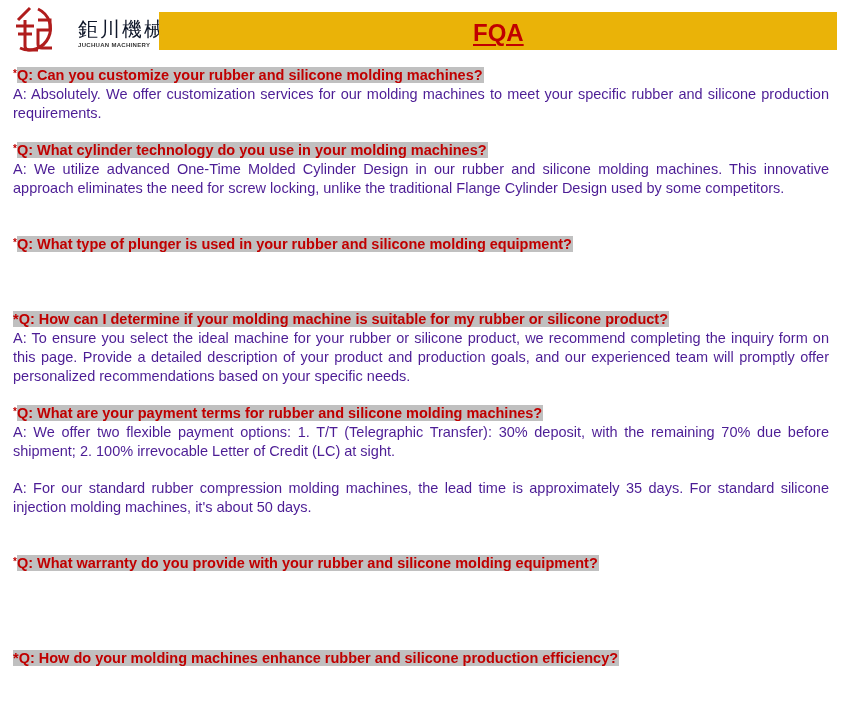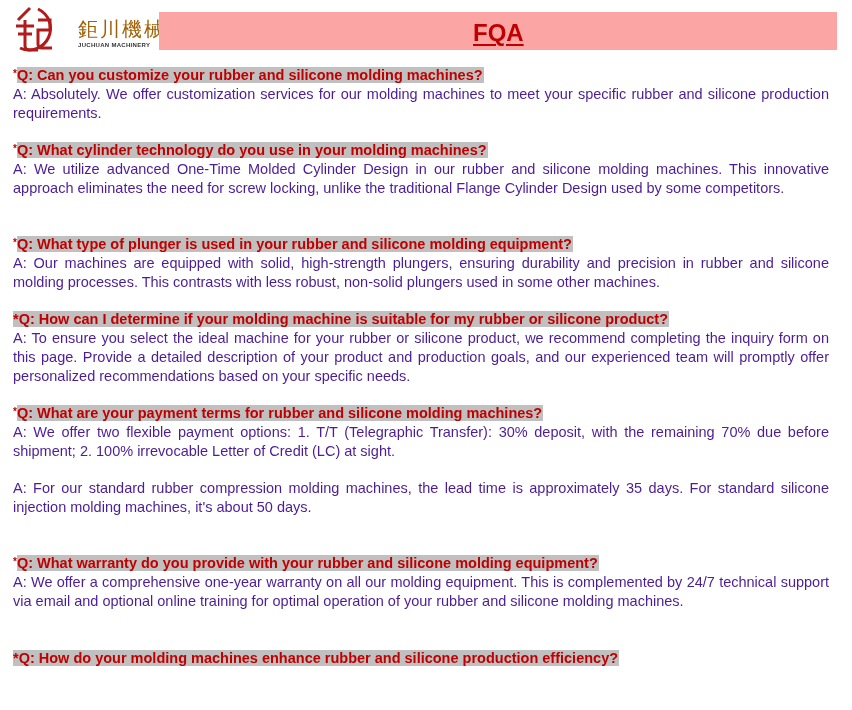--- a/index.html
+++ b/index.html
@@ -1,26 +1,26 @@
 <!DOCTYPE html>
 <html><head>
   <meta charset="utf-8">
   <style>
     html, body { margin: 0; padding: 0; background: #ffffff; }
     body { width: 852px; height: 710px; overflow: hidden; position: relative;
            font-family: "Liberation Sans", sans-serif; }
     .header { position: absolute; left: 0; top: 0; width: 852px; height: 58px; }
     .logo { position: absolute; left: 8px; top: 4px; width: 152px; height: 50px; }
     .logo-mark { position: absolute; left: 0; top: 0; width: 52px; height: 52px; }
-    .logo-cn { position: absolute; left: 70px; top: 12px; font-size: 20px; color: #a16207;
+    .logo-cn { position: absolute; left: 70px; top: 12px; font-size: 20px; color: #0f172a;
                letter-spacing: 2px; font-family: "DejaVu Sans", sans-serif; white-space: nowrap; }
     .logo-en { position: absolute; left: 70px; top: 38px; font-size: 6px; font-weight: bold;
                color: #333; letter-spacing: 0.3px; white-space: nowrap; }
     .title-bar { position: absolute; left: 159px; top: 12px; width: 678px; height: 38px;
-                 background: #fca5a5; }
+                 background: #eab308; }
     .title-text { position: absolute; left: 314px; top: 7px; font-size: 24px; font-weight: bold;
                   color: #c00000; text-decoration: underline; text-underline-offset: 3px;
                   text-decoration-thickness: 2px; }
     .faq { position: absolute; left: 13px; width: 816px; }
     .q { font-size: 14.5px; font-weight: bold; color: #c00000; line-height: 19px;
          white-space: nowrap; position: relative; }
     .q-inner { background: #c0c0c0; padding-right: 1px; text-align: right; }
     .star { font-size: 10px; vertical-align: top; position: relative; top: -2px; color: #c00000;
             font-weight: bold; }
     .a { font-size: 14.5px; color: #4c1d95; line-height: 19px; text-align: justify;
@@ -49,37 +49,35 @@
   <div class="a"> A: Absolutely. We offer customization services for our molding machines to meet your specific rubber and silicone production requirements.</div>
 </div>
 
 <div class="faq" style="top:141px">
   <div class="q"><span class="star">*</span><span class="q-inner">Q: What cylinder technology do you use in your molding machines?</span></div>
   <div class="a"> A: We utilize advanced One-Time Molded Cylinder Design in our rubber and silicone molding machines. This innovative approach eliminates the need for screw locking, unlike the traditional Flange Cylinder Design used by some competitors.</div>
 </div>
 
 <div class="faq" style="top:235px">
   <div class="q"><span class="star">*</span><span class="q-inner">Q: What type of plunger is used in your rubber and silicone molding equipment?</span></div>
-  <div class="a"> A: Our machines are equipped with solid, high-strength plungers, ensuring durability and precision in rubber and silicone molding processes. This contrasts with less robust, non-solid plungers used in some other machines.</div>
 </div>
 
 <div class="faq" style="top:310px">
   <div class="q"><span class="q-inner">*Q: How can I determine if your molding machine is suitable for my rubber or silicone product?</span></div>
   <div class="a">A: To ensure you select the ideal machine for your rubber or silicone product, we recommend completing the inquiry form on this page. Provide a detailed description of your product and production goals, and our experienced team will promptly offer personalized recommendations based on your specific needs.</div>
 </div>
 
 <div class="faq" style="top:404px">
   <div class="q"><span class="star">*</span><span class="q-inner">Q: What are your payment terms for rubber and silicone molding machines?</span></div>
   <div class="a"> A: We offer two flexible payment options: 1. T/T (Telegraphic Transfer): 30% deposit, with the remaining 70% due before shipment; 2. 100% irrevocable Letter of Credit (LC) at sight.</div>
 </div>
 
 <div class="faq" style="top:479px">
   <div class="a"> A: For our standard rubber compression molding machines, the lead time is approximately 35 days. For standard silicone injection molding machines, it's about 50 days.</div>
 </div>
 
 <div class="faq" style="top:554px">
   <div class="q"><span class="star">*</span><span class="q-inner">Q: What warranty do you provide with your rubber and silicone molding equipment?</span></div>
-  <div class="a"> A: We offer a comprehensive one-year warranty on all our molding equipment. This is complemented by 24/7 technical support via email and optional online training for optimal operation of your rubber and silicone molding machines.</div>
 </div>
 
 <div class="faq" style="top:649px">
   <div class="q"><span class="q-inner">*Q: How do your molding machines enhance rubber and silicone production efficiency?</span></div>
 </div>
 
 </body></html>

